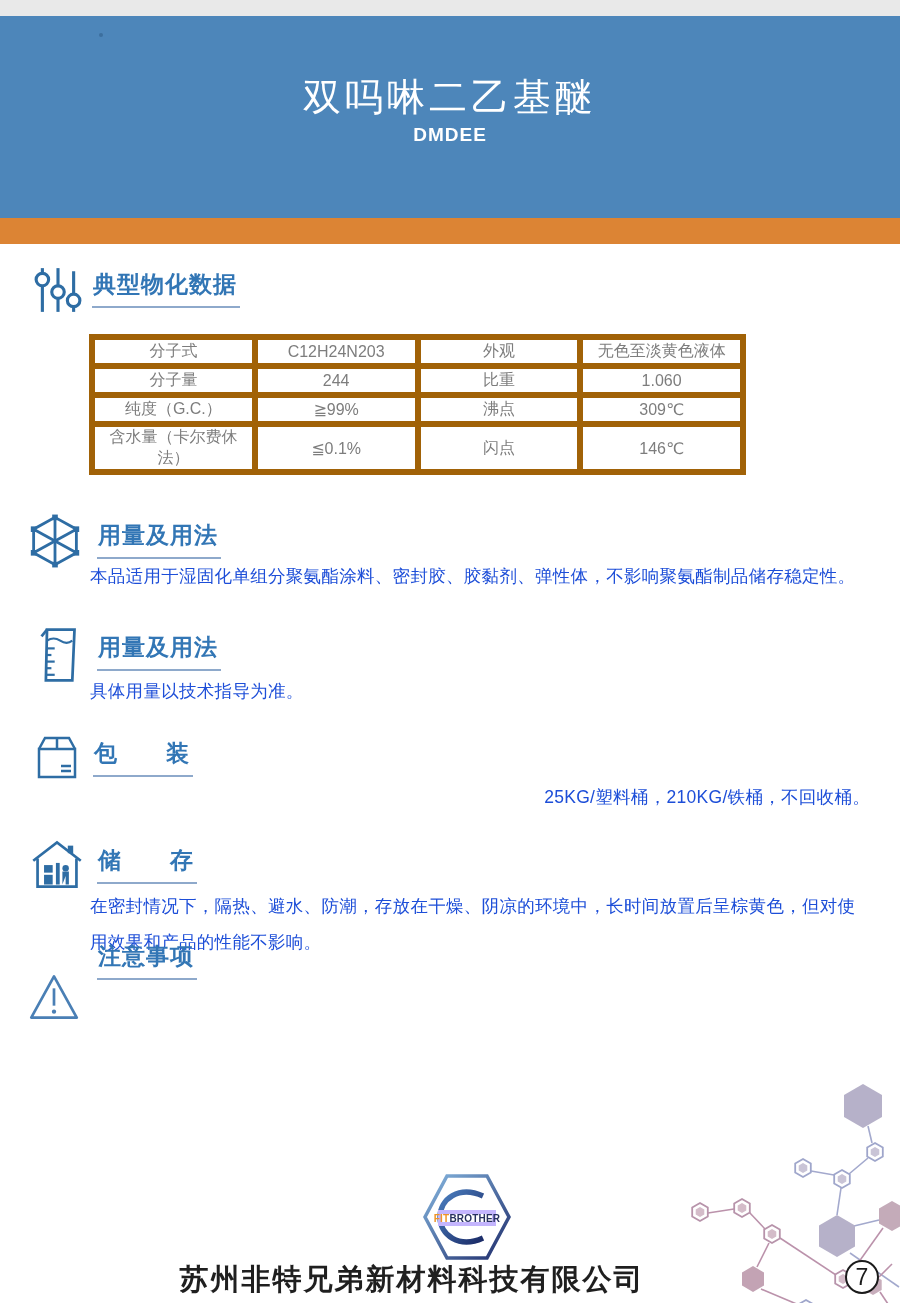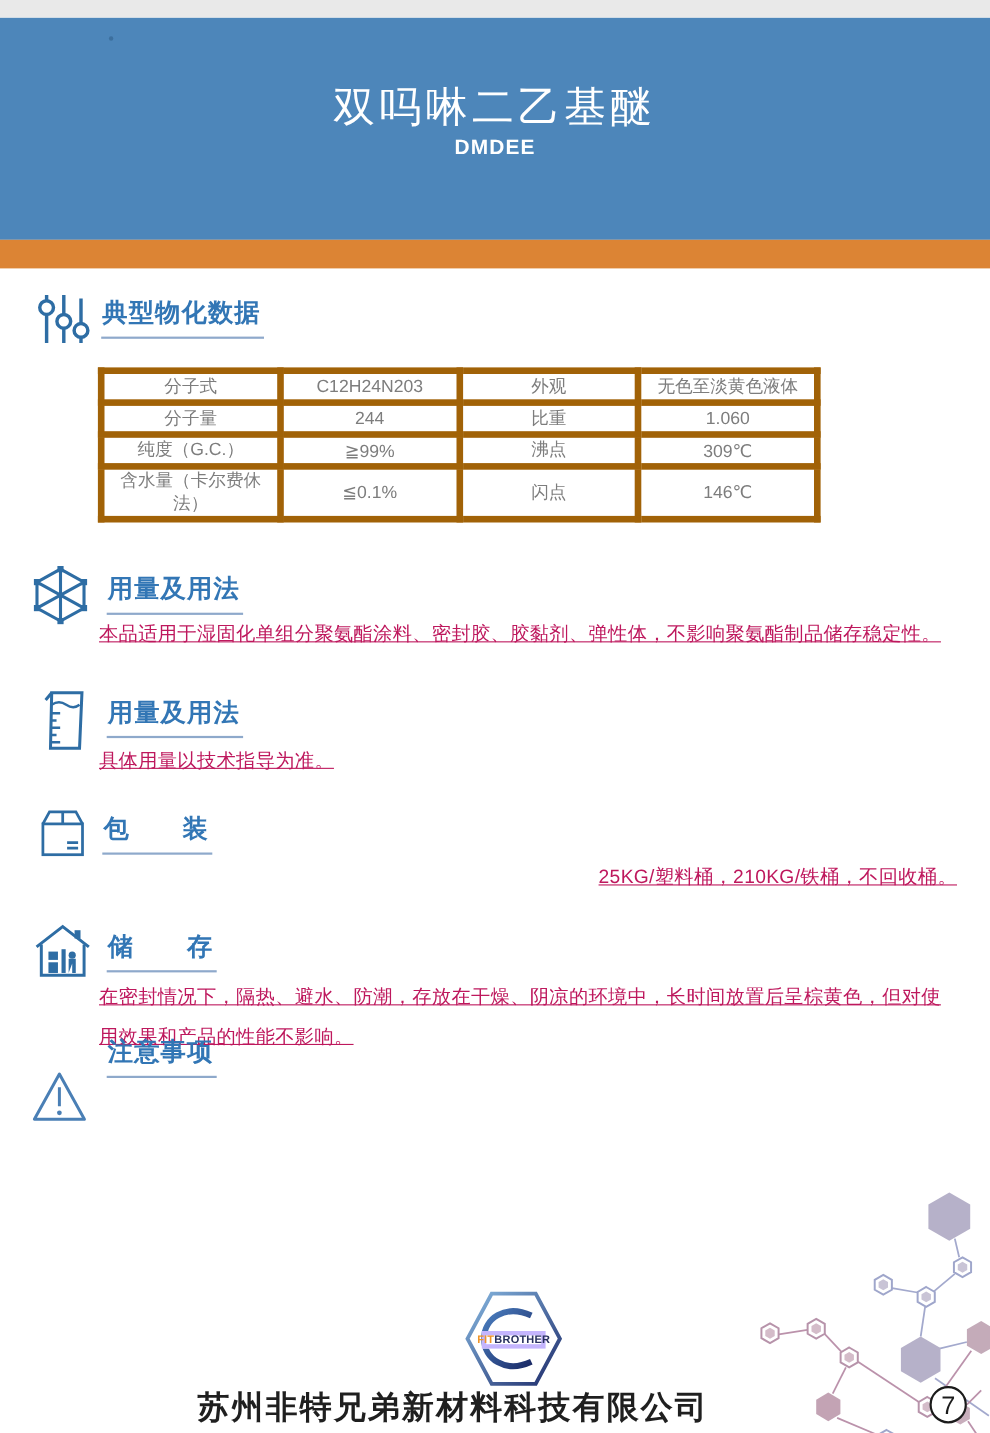--- a/index.html
+++ b/index.html
@@ -12,21 +12,21 @@
   .page-title { position:absolute; left:0; top:56px; width:900px; text-align:center;
                 color:#ffffff; font-size:38px; font-weight:400; letter-spacing:4px; }
   .page-subtitle { position:absolute; left:0; top:108px; width:900px; text-align:center;
                    color:#ffffff; font-size:19px; font-weight:700; letter-spacing:1px; }
   .stripe { position:absolute; left:0; top:202px; width:900px; height:26px; background:#dc8434; }
 
   
   .sec-icon { position:absolute; }
   .sec-title { position:absolute; color:#3276b5; font-size:23px; font-weight:700; letter-spacing:1px;
                padding:0 3px 6px 1px; border-bottom:2px solid #8ea9cb; }
-  .sec-body { position:absolute; color:#be185d; font-size:17.5px; line-height:36px; letter-spacing:0.3px;text-decoration:underline; }
+  .sec-body { position:absolute; color:#1d4ed8; font-size:17.5px; line-height:36px; letter-spacing:0.3px; }
 
   
   table.phys { position:absolute; left:89px; top:318px; width:657px; border-collapse:collapse; }
   table.phys td { border:6px solid #a16207; height:29px; text-align:center; vertical-align:middle;
                   color:#7d7d7d; font-size:16px; width:25%; padding:0 2px; }
 
   
   .logo { position:absolute; left:417px; top:1153px; width:100px; height:96px; }
   .logo svg { position:absolute; left:0; top:0; }
   .logo-box { position:absolute; left:21px; top:41px; width:58px; height:16px; background:#ffffff;

